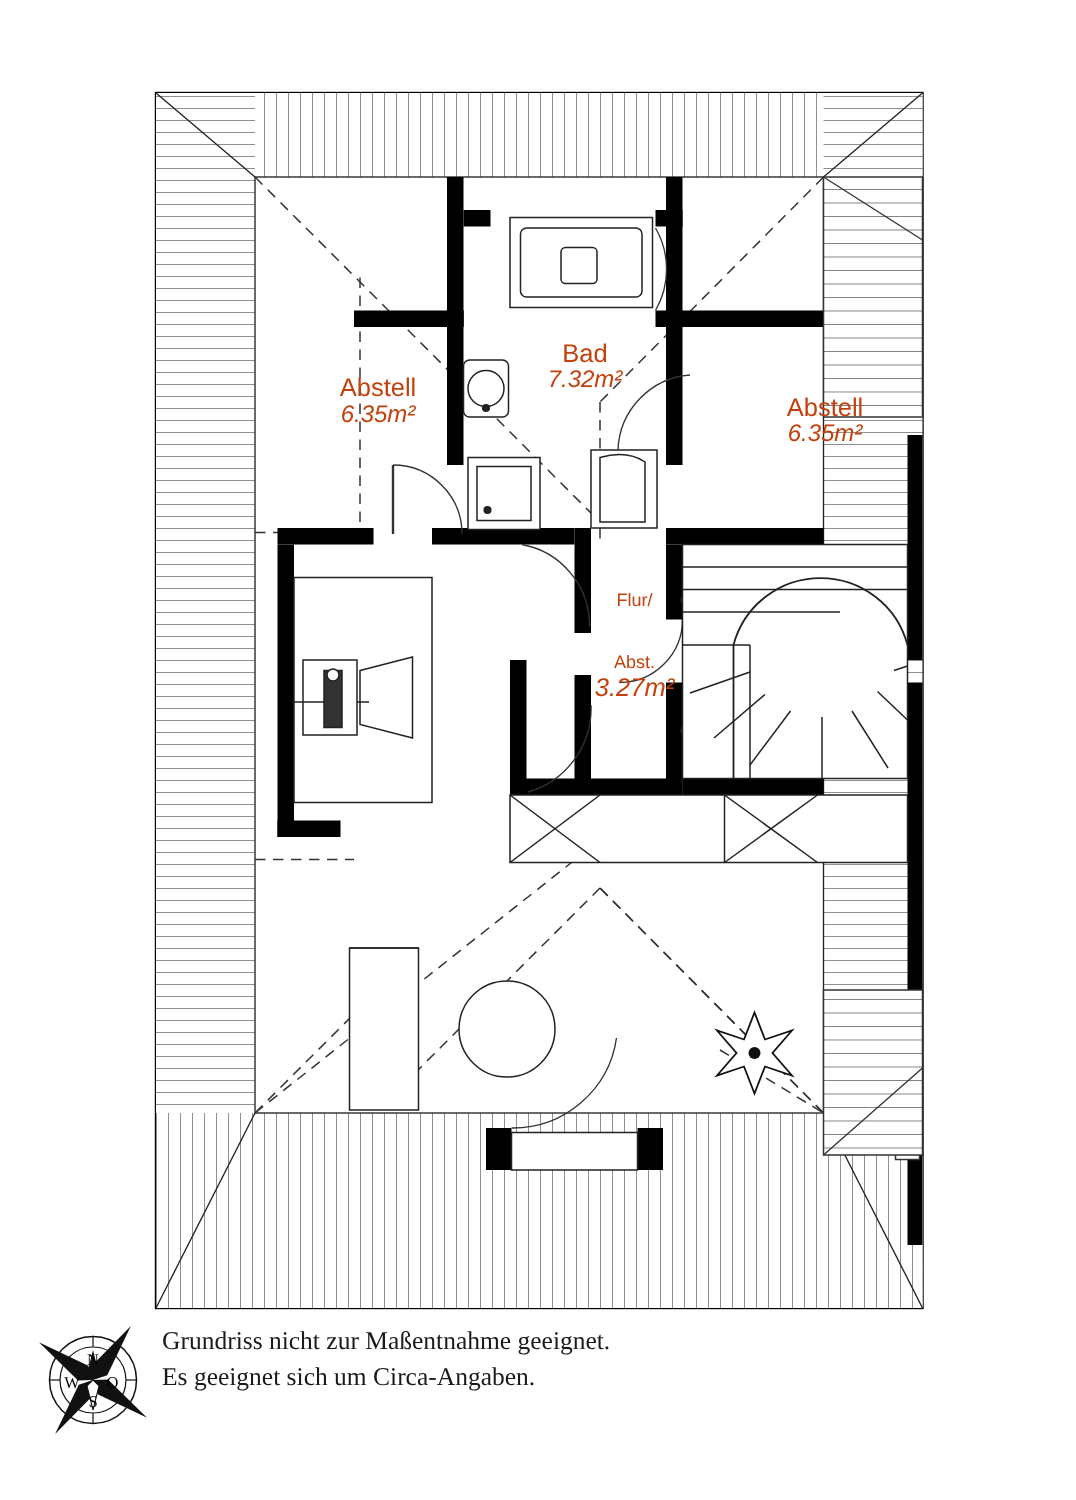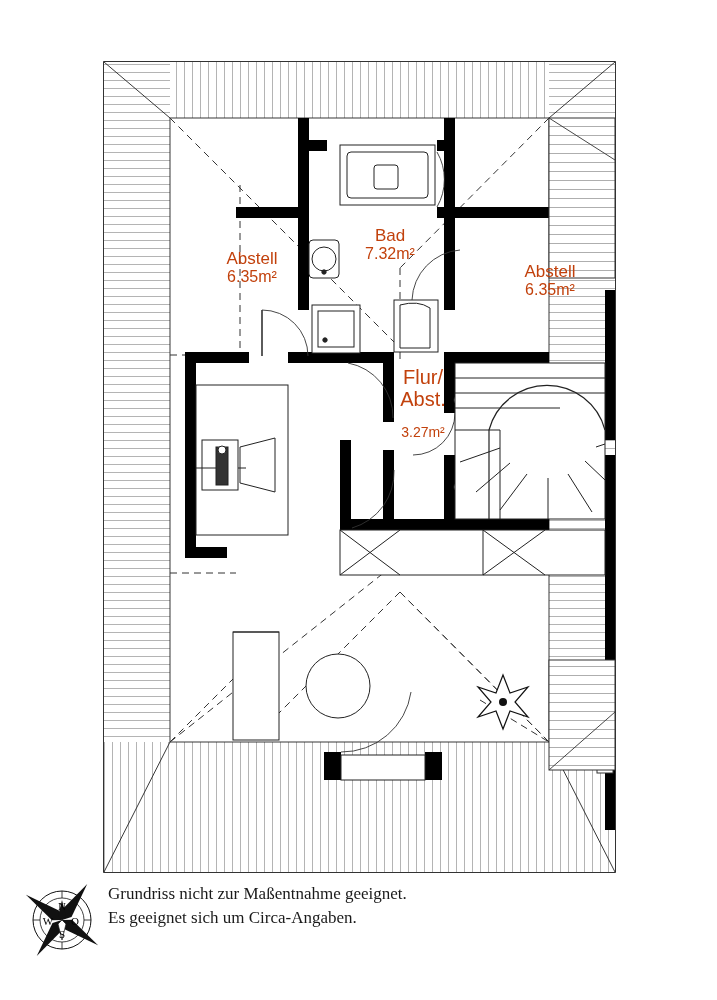--- a/index.html
+++ b/index.html
@@ -36,23 +36,24 @@
     white-space: nowrap;
     pointer-events: none;
   }
   .room-label .rname {
     display: block;
     font-size: 17px;
   }
   .room-label .rarea {
     display: block;
     font-size: 16px;
-  }
-  .room-label.small .rname { font-size: 20px; }
-  .room-label.small .rarea { font-size: 14px; margin-top: 14px; }
+    font-style: italic;
+  }
+  .room-label.small .rname { font-size: 12px; margin-top: 28px; }
+  .room-label.small .rarea { font-size: 17px; }
   .note {
     position: absolute;
     font-family: Liberation Serif, serif;
     font-size: 17px;
     color: #1a1a1a;
     white-space: nowrap;
   }
   .compass-letter {
     font-family: "Liberation Serif", serif;
     font-size: 11px;

